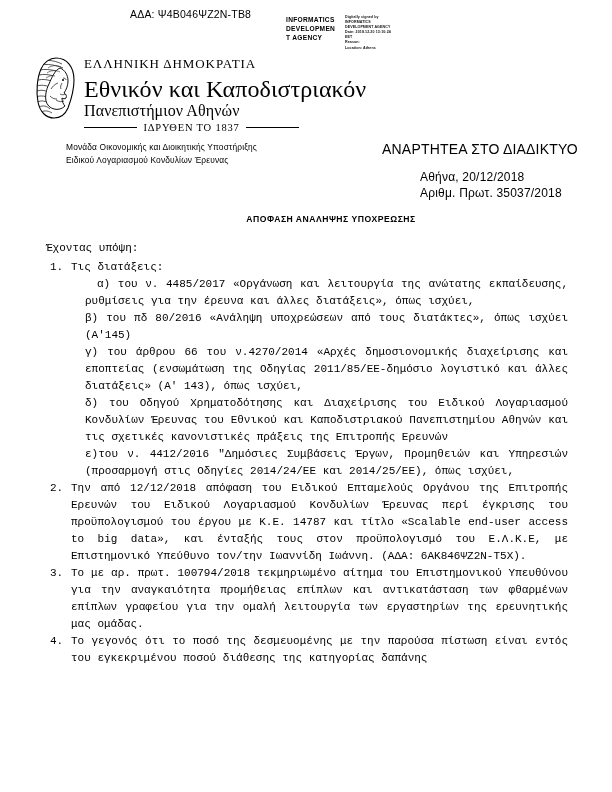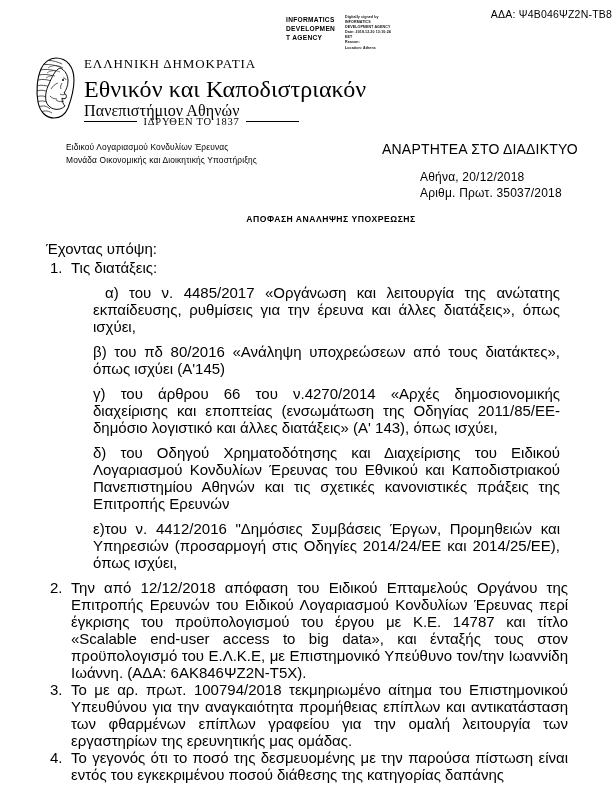--- a/index.html
+++ b/index.html
@@ -18,21 +18,21 @@
     background: #ffffff;
     overflow: hidden;
   }
 
   
   .ada-line {
     position: absolute;
     top: 8px;
     left: 0;
     width: 612px;
-    text-align: right;
+    text-align: left;
     font-size: 10.5px;
     letter-spacing: 0.2px;
     padding-left: 130px;
     box-sizing: border-box;
   }
   .sig-stamp {
     position: absolute;
     top: 15px;
     left: 286px;
     width: 125px;
@@ -87,21 +87,21 @@
   }
   .lh-3 {
     font-family: "Liberation Serif", serif;
     font-size: 16px;
     line-height: 22px;
     letter-spacing: 0.1px;
   }
   .founded {
     position: absolute;
     left: 84px;
-    top: 116px;
+    top: 122px;
     width: 215px;
     display: flex;
     align-items: center;
     gap: 6px;
     font-family: "Liberation Serif", serif;
     font-size: 10.5px;
     letter-spacing: 0.8px;
   }
   .founded .rule {
     flex: 1 1 auto;
@@ -152,22 +152,23 @@
     letter-spacing: 0.5px;
     padding-left: 25px;
   }
 
   
   .body-wrap {
     position: absolute;
     left: 46px;
     top: 240px;
     width: 522px;
-    font-size: 15px;
+    font-size: 11px;
     line-height: 17px;
+    font-family: Liberation Mono, monospace;
   }
   .intro {
     margin: 0 0 2px 0;
   }
   ol.items {
     list-style: none;
     margin: 0;
     padding: 0;
     counter-reset: itm;
   }
@@ -182,21 +183,21 @@
     position: absolute;
     left: 4px;
     top: 0;
   }
   .just {
     text-align: justify;
     margin: 0;
   }
   .sub {
     text-align: justify;
-    margin: 8px;
+    margin: 0;
     padding-left: 14px;
   }
   .sub.first-ind {
     text-indent: 12px;
   }
 </style>
 </head>
 <body>
 
 <div id="page">
@@ -265,22 +266,22 @@
     <div class="lh-2">Εθνικόν και Καποδιστριακόν</div>
     <div class="lh-3">Πανεπιστήμιον Αθηνών</div>
   </div>
   <div class="founded">
     <span class="rule"></span>
     <span>ΙΔΡΥΘΕΝ ΤΟ 1837</span>
     <span class="rule"></span>
   </div>
 
   <div class="office">
+    <div>Μονάδα Οικονομικής και Διοικητικής Υποστήριξης</div>
     <div>Ειδικού Λογαριασμού Κονδυλίων Έρευνας</div>
-    <div>Μονάδα Οικονομικής και Διοικητικής Υποστήριξης</div>
   </div>
 
   <div class="anartitea">ΑΝΑΡΤΗΤΕΑ ΣΤΟ ΔΙΑΔΙΚΤΥΟ</div>
   <div class="meta-date">Αθήνα, 20/12/2018</div>
   <div class="meta-proto">Αριθμ. Πρωτ. 35037/2018</div>
 
   <div class="doc-title">ΑΠΟΦΑΣΗ ΑΝΑΛΗΨΗΣ ΥΠΟΧΡΕΩΣΗΣ</div>
 
   <div class="body-wrap">
     <p class="intro">Έχοντας υπόψη:</p>

